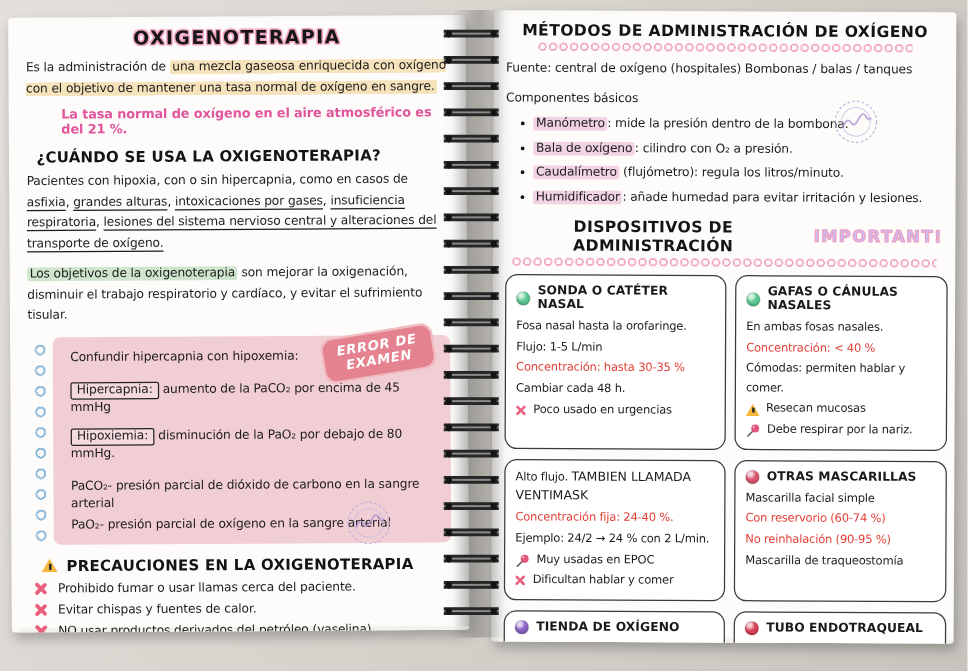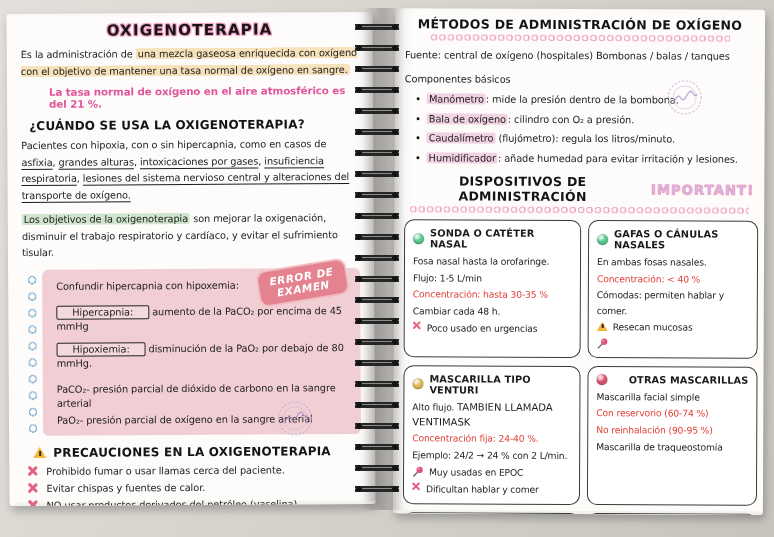--- a/index.html
+++ b/index.html
@@ -54,21 +54,21 @@
 
   .error-box {
     position:relative; background:#f1ced4; border-radius:6px;
     margin:2px 0 10px 20px; padding:10px 12px 8px 14px;
   }
   .eb-line { font-size:9.8px; line-height:13.5px; color:#1c1c1c; letter-spacing:-.1px; }
   .eb-1 { margin-bottom:13px; }
   .eb-2 { margin-bottom:10px; }
   .eb-3 { margin-bottom:13px; }
   .eb-4 { margin-bottom:4px; }
-  .boxed { border:1.3px solid #222; border-radius:2px; padding:0 15px 1px; background:rgba(255,255,255,.25); }
+  .boxed { border:1.3px solid #222; border-radius:2px; padding:0 4px 1px; background:rgba(255,255,255,.25); }
   .stamp-badge {
     position:absolute; top:-4px; right:12px; transform:rotate(-9deg);
     background:#e4838f; color:#fff; font-weight:700; font-style:italic;
     font-size:10.5px; line-height:11.5px; letter-spacing:.6px; text-align:center;
     padding:5px 11px; border-radius:10px; border:2px solid rgba(255,255,255,.45);
   }
   .stamp-badge span { display:block; }
   .curls {
     position:absolute; left:-17px; top:2px; bottom:2px; width:15px;
     background:radial-gradient(circle 4.4px at 7px 8px, rgba(0,0,0,0) 2.7px, #8cb8da 2.8px 4.2px, rgba(0,0,0,0) 4.4px) 0 0 / 15px 16.5px repeat-y;
@@ -105,27 +105,27 @@
   .comp-list li { display:flex; align-items:flex-start; gap:7px; margin:4px 0; font-size:9.8px; line-height:15.5px; color:#1c1c1c; letter-spacing:-.1px; }
   .comp-list li > span:last-child { }
   .dev-row { display:flex; justify-content:center; align-items:center; gap:10px; margin-top:8px; }
   .important {
     font-size:13px; font-weight:800; letter-spacing:1.2px; color:#cbbcf0;
     -webkit-text-stroke:.9px #ef9fc0;
     text-shadow:0 0 1px #f3b7d1;
   }
   .cards { display:grid; grid-template-columns:177px 170px; gap:8px 7px; margin-top:6px; }
   .card { background:#fff; border:1.3px solid #3a3a3a; border-radius:10px; padding:5px 8px 6px; min-height:92px; box-sizing:border-box; }
-  .card-title { display:flex; align-items:center; gap:6px; font-size:9.8px; font-weight:700; color:#1a1a1a; letter-spacing:.1px; margin:2px 0 4px;justify-content:space-between; }
+  .card-title { display:flex; align-items:center; gap:6px; font-size:9.8px; font-weight:700; color:#1a1a1a; letter-spacing:.1px; margin:2px 0 4px; }
   .dot { display:inline-block; width:11px; height:11px; border-radius:50%; flex:0 0 auto;
     background:radial-gradient(circle at 35% 28%, rgba(255,255,255,.75) 0 14%, rgba(255,255,255,0) 42%), var(--c,#5bc88f);
     box-shadow:inset 0 -1px 2px rgba(0,0,0,.3), 0 0 0 .5px rgba(0,0,0,.15); }
   .cl { font-size:9.2px; line-height:15.2px; color:#1c1c1c; letter-spacing:-.15px; margin:1.5px 0; }
   .cl.red { color:#e04038; }
-  .icon-line { display:flex; align-items:flex-start; gap:5px; }
+  .icon-line { display:flex; align-items:center; gap:5px; }
   .icon-line > span:last-child { flex:1; }
   .tiny { font-size:10px; letter-spacing:0; }
   .pin-icon { flex:0 0 auto; width:12px; height:12px; margin-top:1px; }
 </style>
 </head>
 <body>
 
 <div class="desk">
 
   <div class="page page-left">
@@ -241,28 +241,25 @@
         <p class="cl icon-line">
             <span class="warn-icon small"></span>
             <span>Resecan mucosas</span>
           </p>
         <p class="cl icon-line">
             <span class="pin-icon"><svg viewBox="0 0 14 14" width="12" height="12">
                 <path d="M2 12.5 L6.2 8.2" stroke="#555" stroke-width="1.4" stroke-linecap="round"></path>
                 <circle cx="8.8" cy="5.4" r="3.7" fill="#e0557a"></circle>
                 <circle cx="7.5" cy="4.1" r="1.1" fill="#f2a8c0"></circle>
               </svg></span>
-          </p>
-      </div>
-
-      <div class="card">
-        <div class="card-title">
-          <span class="dot" style="--c:#dfba50"></span>
-          <span>MASCARILLA TIPO VENTURI</span>
-        </div>
+            <span>Debe respirar por la nariz.</span>
+          </p>
+      </div>
+
+      <div class="card">
         <p class="cl"><span>Alto flujo.</span> <span class="tiny">TAMBIEN LLAMADA VENTIMASK</span></p>
         <p class="cl red">Concentración fija: 24-40 %.</p>
         <p class="cl">Ejemplo: 24/2 → 24 % con 2 L/min.</p>
         <p class="cl icon-line">
             <span class="pin-icon"><svg viewBox="0 0 14 14" width="12" height="12">
                 <path d="M2 12.5 L6.2 8.2" stroke="#555" stroke-width="1.4" stroke-linecap="round"></path>
                 <circle cx="8.8" cy="5.4" r="3.7" fill="#e0557a"></circle>
                 <circle cx="7.5" cy="4.1" r="1.1" fill="#f2a8c0"></circle>
               </svg></span>
             <span>Muy usadas en EPOC</span>

